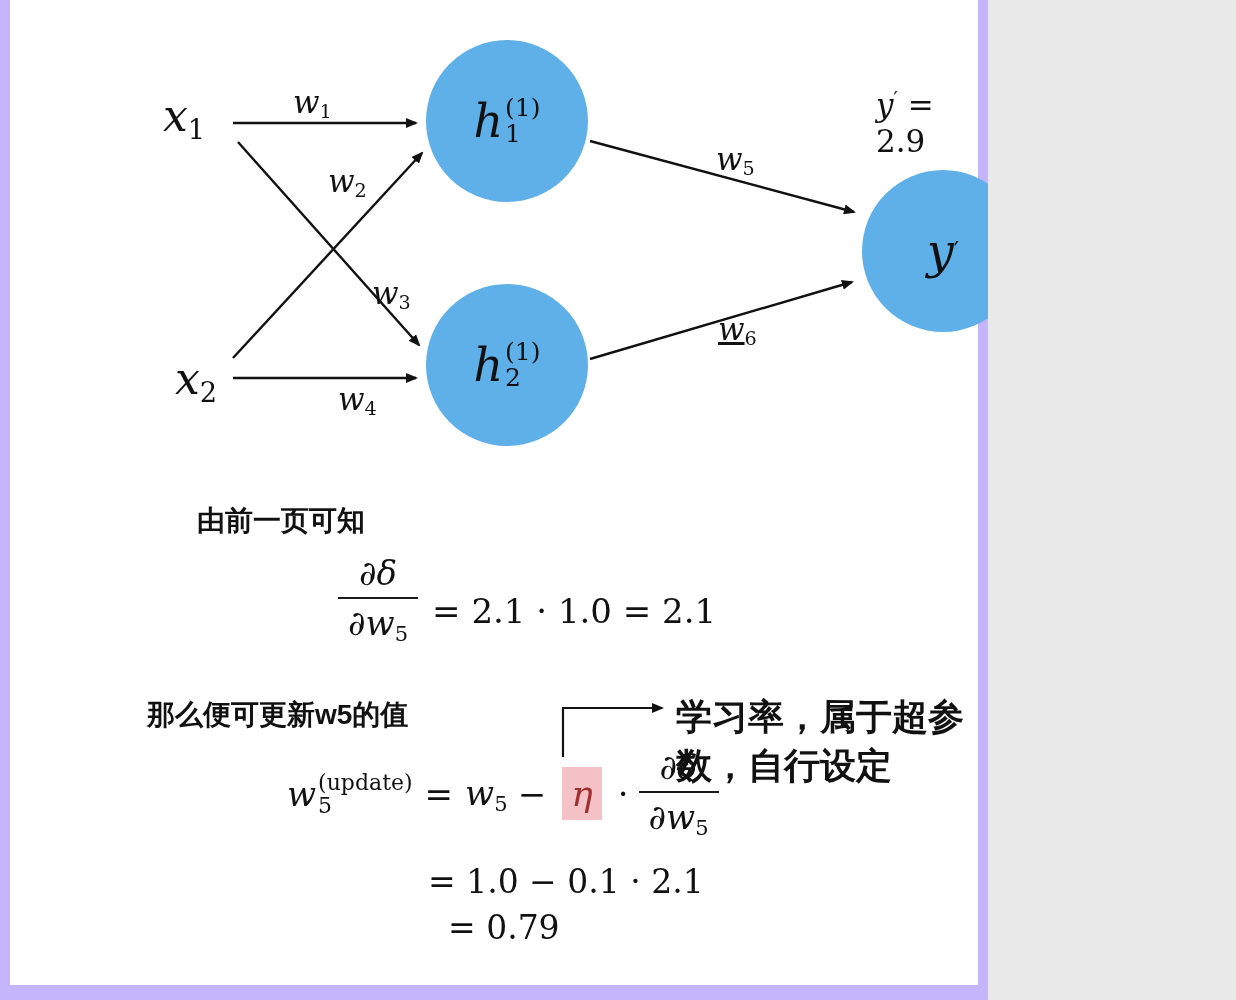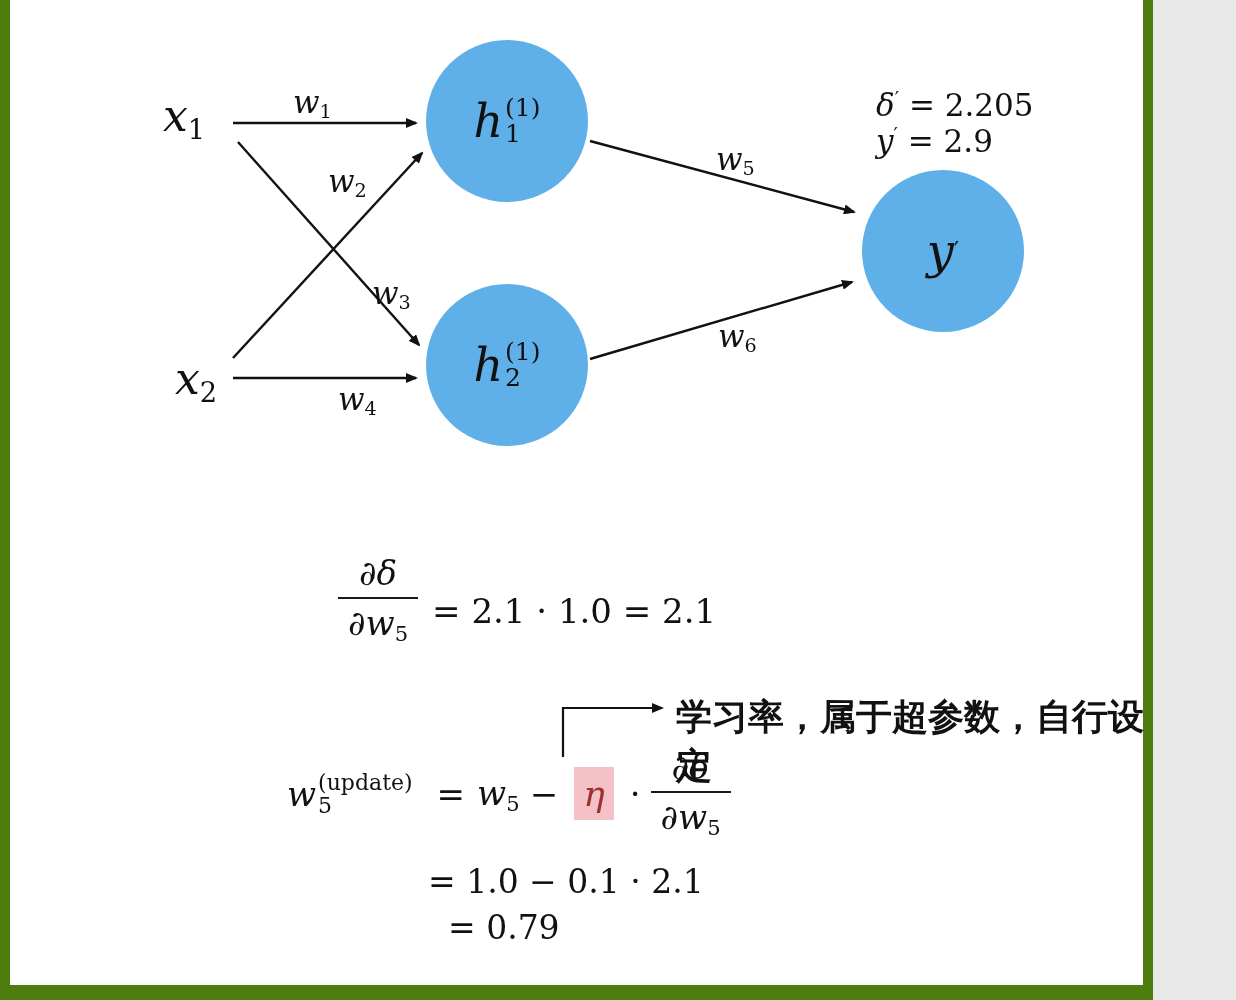--- a/index.html
+++ b/index.html
@@ -1,17 +1,17 @@
 <!DOCTYPE html>
 <html><head>
 <meta charset="utf-8">
 <style>
   html,body{margin:0;padding:0;}
   body{font-family:"Liberation Sans",sans-serif;background:#e9e9e9;}
-  #stage{position:relative;width:1153px;height:1000px;background:#4d7c0f;overflow:hidden;}
+  #stage{position:relative;width:988px;height:1000px;background:#c4b5fd;overflow:hidden;}
   #slide{position:absolute;left:10px;top:0;right:10px;bottom:15px;background:#ffffff;}
   .abs{position:absolute;}
   .math{font-family:"DejaVu Serif","Liberation Serif",serif;color:#111;}
   .it{font-style:italic;}
   .cjk{font-family:"Liberation Sans",sans-serif;font-weight:600;color:#111;}
   svg.overlay{position:absolute;left:0;top:0;pointer-events:none;}
   .node{position:absolute;width:162px;height:162px;border-radius:50%;
         display:flex;align-items:center;justify-content:center;}
   .node-label{font-size:46px;line-height:1;}
   .scripts{display:inline-flex;flex-direction:column;align-items:flex-start;
@@ -73,46 +73,47 @@
       <span class="ssub">2</span>
     </span>
   </div>
 
   <div class="node" style="left:862px;top:170px;background:#5fb0e8;">
     <span class="math it" style="font-size:48px;">y</span>
       <span class="math sup-inline" style="font-size:24px;">′</span>
   </div>
 
   <div class="abs math annot" style="left:876px;top:88px;">
-    <div><span class="it">δ</span><span class="sup-inline">′</span><span> = 2.205</span></div>
     <div><span class="it">y</span><span class="sup-inline">′</span><span> = 2.9</span></div>
   </div>
 
   <div class="abs math it wlabel" style="left:293px;top:84px;"><span>w</span><span class="sub-inline">1</span></div>
   <div class="abs math it wlabel" style="left:328px;top:163px;"><span>w</span><span class="sub-inline">2</span></div>
   <div class="abs math it wlabel" style="left:372px;top:275px;"><span>w</span><span class="sub-inline">3</span></div>
   <div class="abs math it wlabel" style="left:338px;top:381px;"><span>w</span><span class="sub-inline">4</span></div>
   <div class="abs math it wlabel" style="left:716px;top:141px;"><span>w</span><span class="sub-inline">5</span></div>
-  <div class="abs math it wlabel" style="left:718px;top:318px;"><span>w</span><span class="sub-inline">6</span></div>
+  <div class="abs math it wlabel" style="left:718px;top:311px;text-decoration:underline;"><span>w</span><span class="sub-inline">6</span></div>
 
+  <div class="abs cjk" style="left:197px;top:502px;font-size:28px;">由前一页可知</div>
 
   <div class="abs formula-row math" style="left:338px;top:556px;">
     <span class="frac">
       <span class="num it">∂δ</span>
       <span class="den"><span class="it">∂w</span><span class="sub-inline">5</span></span>
     </span>
     <span style="margin-left:14px;margin-top:23px;">= 2.1 · 1.0 = 2.1</span>
   </div>
 
+  <div class="abs cjk" style="left:147px;top:696px;font-size:28px;">那么便可更新w5的值</div>
 
   <div class="abs cjk" style="left:676px;top:693px;font-size:36px;">学习率，属于超参数，自行设定</div>
 
   <div class="abs formula-row math" style="left:287px;top:750px;">
     <span><span class="it">w</span></span>
-    <span class="scripts" style="margin-right:12px;">
+    <span class="scripts" style="margin-right:0;">
       <span class="ssup it" style="font-size:22px;">(update)</span>
       <span class="ssub" style="font-size:22px;">5</span>
     </span>
     <span style="margin:0 12px;">=</span>
     <span><span class="it">w</span><span class="sub-inline">5</span></span>
     <span style="margin:0 10px;">−</span>
     <span class="eta-box" style="background:#f4c2c6;">
       <span class="it eta-sym" style="color:#a03030;">η</span>
     </span>
     <span style="margin:0 10px;">·</span>

